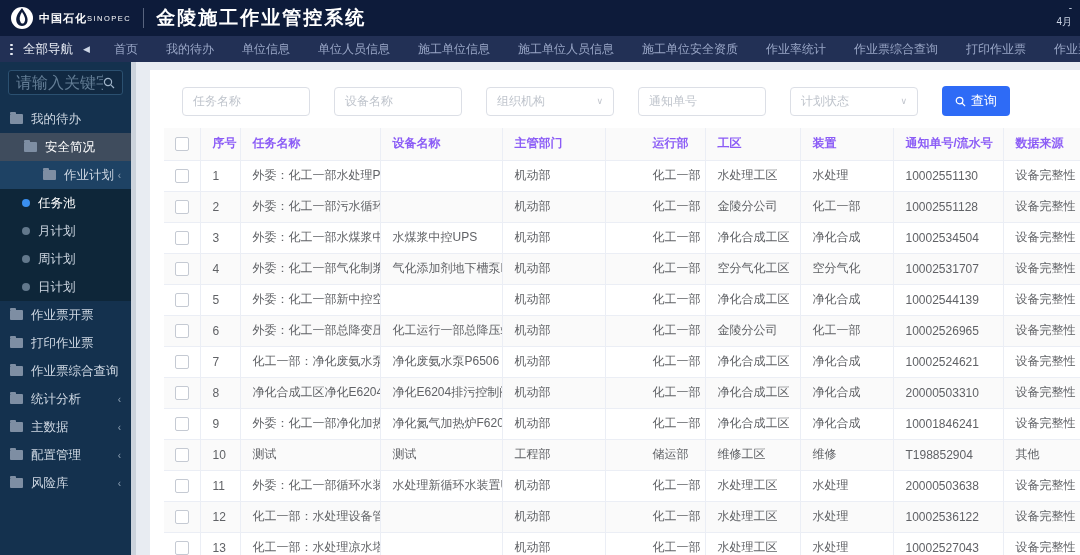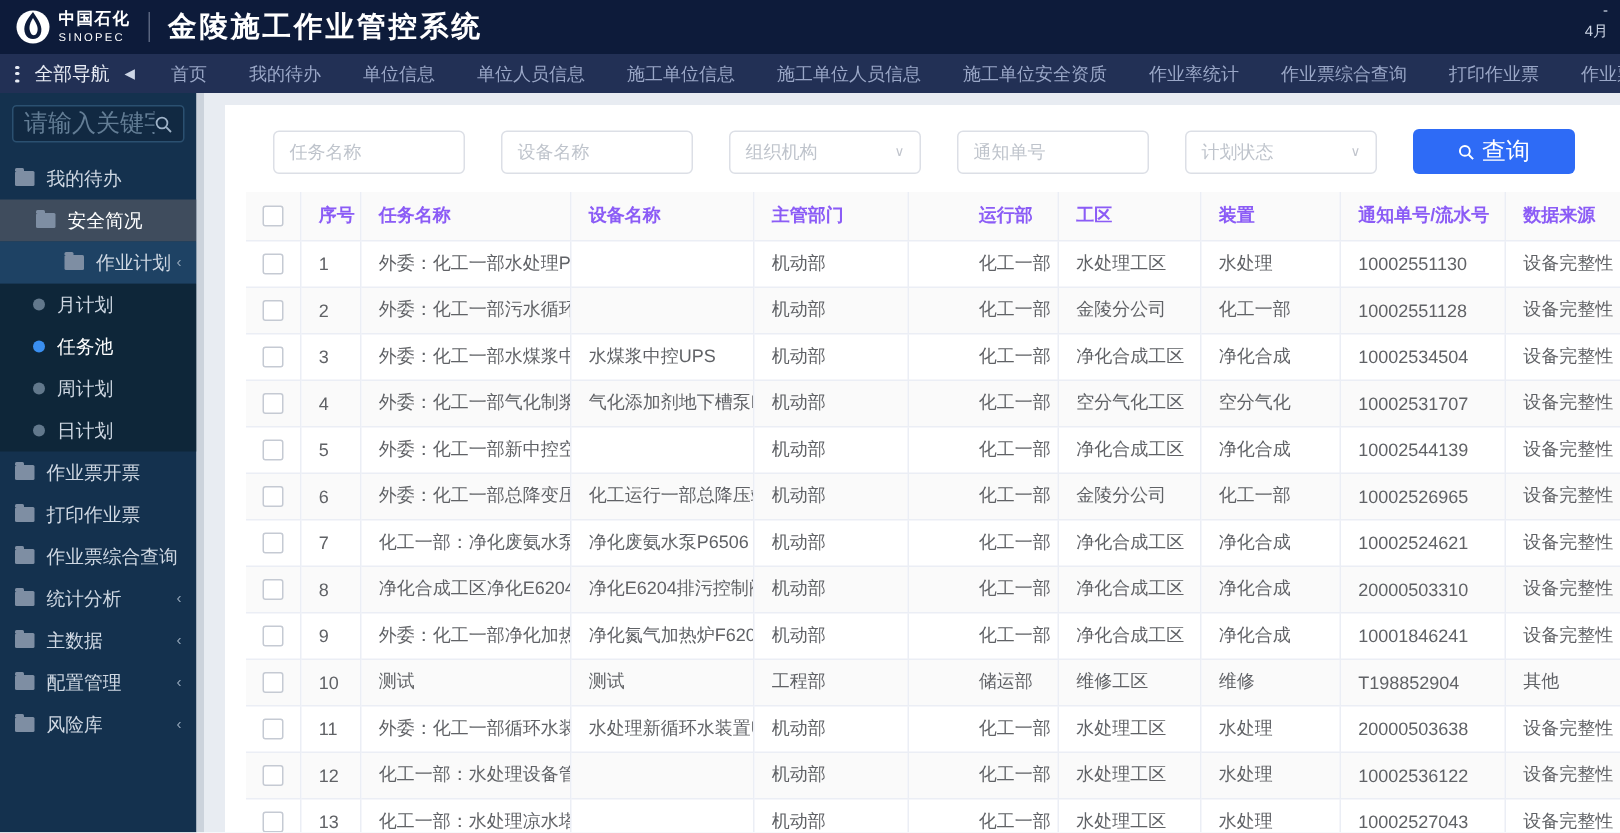--- a/index.html
+++ b/index.html
@@ -4,21 +4,21 @@
 <style>
   * { margin:0; padding:0; box-sizing:border-box; }
   html,body { width:1080px; height:555px; overflow:hidden;
     font-family:"Liberation Sans","DejaVu Sans",sans-serif; }
   .app { position:relative; width:1080px; height:555px; background:#e8ecf2; overflow:hidden; }
 
   
   .top-header { position:absolute; left:0; top:0; width:1080px; height:36px;
     background:#0d1b3a; display:flex; align-items:center; padding:0 10px; color:#fff; }
   .logo-mark { width:24px; height:24px; margin-right:5px; flex:0 0 auto; }
-  .brand { display:flex; flex-direction:column; line-height:1; margin-right:10px; }
+  .brand { display:flex; line-height:1; margin-right:10px; }
   .brand-cn { font-size:11px; font-weight:bold; letter-spacing:1px; }
   .brand-en { font-size:7.5px; letter-spacing:1.5px; margin-top:2px; }
   .brand-divider { width:1px; height:20px; background:#5a6population0; background:#58647e; margin:0 12px 0 2px; }
   .app-title { font-size:19px; font-weight:bold; letter-spacing:2px; }
   .clock { position:absolute; right:8px; top:1px; text-align:right; font-size:10px; color:#cdd6e6; line-height:1.4; }
 
   
   .navbar { position:absolute; left:0; top:36px; width:1080px; height:26px;
     background:#223055; display:flex; align-items:stretch; color:#9aa7c7; font-size:12px; }
   .nav-left { display:flex; align-items:center; gap:10px; padding:0 10px; width:100px; flex:0 0 auto; }
@@ -54,22 +54,22 @@
   .main { position:absolute; left:136px; top:62px; width:944px; height:493px; background:#e8ecf2; }
   .panel { position:absolute; left:14px; top:8px; right:0; bottom:0; background:#fff; padding:16px 0 0 14px; overflow:hidden; }
 
   .filters { display:flex; align-items:center; gap:24px; padding-left:18px; }
   .f-input, .f-select { width:128px; height:29px; border:1px solid #dcdfe6; border-radius:4px;
     background:#fff; display:flex; align-items:center; padding:0 10px; }
   .f-input input { border:none; outline:none; width:100%; font-size:12px; color:#333; font-family:inherit; }
   .f-input input::placeholder, .f-select .ph { color:#bfc4cc; font-size:12px; }
   .f-select { justify-content:space-between; cursor:pointer; }
   .f-select .caret { color:#c0c4cc; font-size:9px; }
-  .query-btn { height:30px; padding:0 30px; background:#2e6bf6; border:none; border-radius:4px;
-    color:#fff; font-size:16px; display:flex; align-items:center; gap:5px; cursor:pointer; font-family:inherit; }
+  .query-btn { height:30px; padding:0 13px; background:#2e6bf6; border:none; border-radius:4px;
+    color:#fff; font-size:13px; display:flex; align-items:center; gap:5px; cursor:pointer; font-family:inherit; }
 
   .table-wrap { margin-top:12px; overflow:hidden; width:930px; }
   table.data-table { border-collapse:collapse; table-layout:fixed; width:934px; font-size:12px; color:#606266; }
   .data-table th, .data-table td { border-bottom:1px solid #ebeef5; border-right:1px solid #ebeef5;
     height:31px; padding:0 0 0 12px; text-align:left; white-space:nowrap; overflow:hidden; }
   .data-table th { background:#fafafa; color:#8b5cf6; font-weight:bold; height:32px; }
   .data-table td:first-child, .data-table th:first-child { padding:0; text-align:center; }
   .data-table tbody tr:nth-child(even) td { background:#fafafa; }
   .data-table th:nth-child(1), .data-table td:nth-child(1){ width:36px; }
   .data-table th:nth-child(2), .data-table td:nth-child(2){ width:40px; }
@@ -148,27 +148,27 @@
         <div class="side-item highlight">
           <span class="folder-ico"></span>
           <span>安全简况</span>
         </div>
         <div class="side-item parent-open">
           <span class="folder-ico"></span>
           <span>作业计划</span>
           <span class="side-arrow">‹</span>
         </div>
         <div class="submenu">
+          <div class="side-item active-leaf">
+            <span class="dot"></span>
+            <span>任务池</span>
+          </div>
           <div class="side-item">
             <span class="dot"></span>
             <span>月计划</span>
-          </div>
-          <div class="side-item active-leaf">
-            <span class="dot"></span>
-            <span>任务池</span>
           </div>
           <div class="side-item">
             <span class="dot"></span>
             <span>周计划</span>
           </div>
           <div class="side-item">
             <span class="dot"></span>
             <span>日计划</span>
           </div>
         </div>

